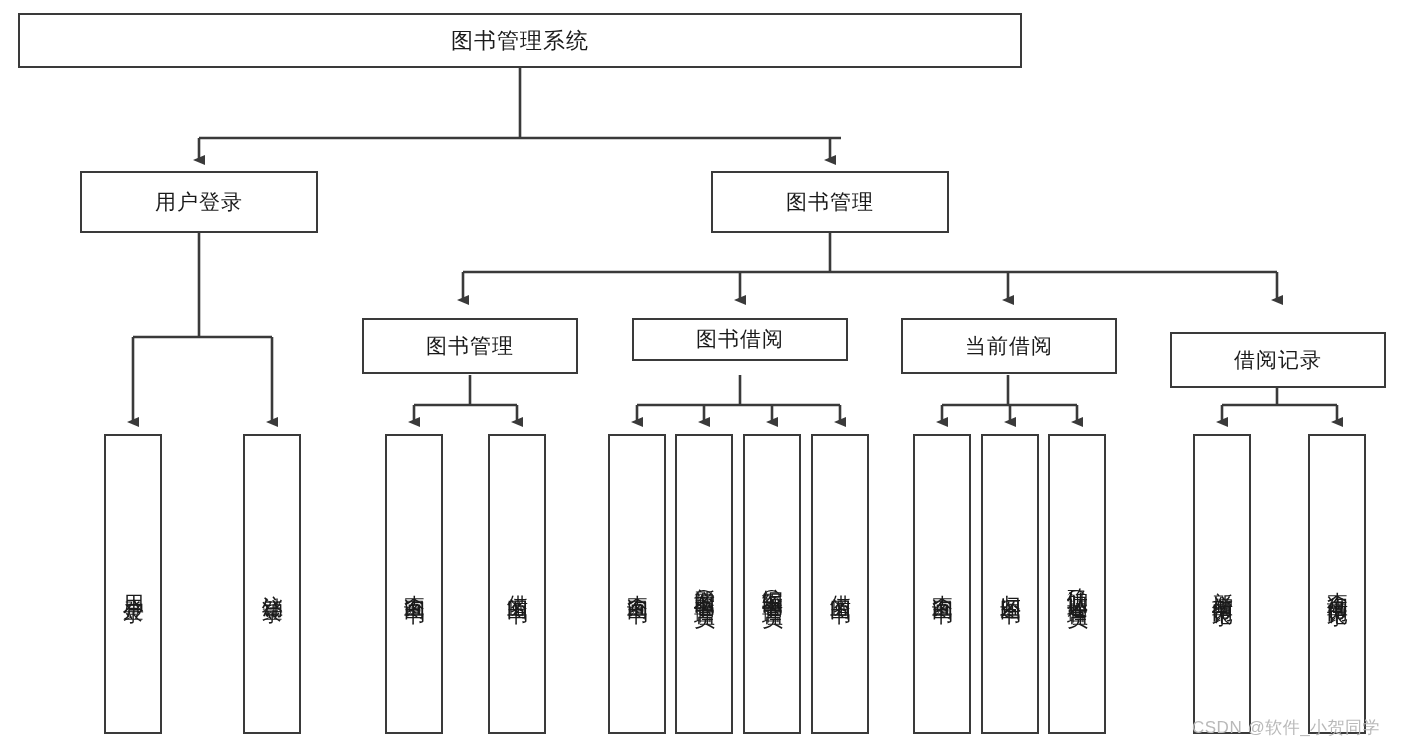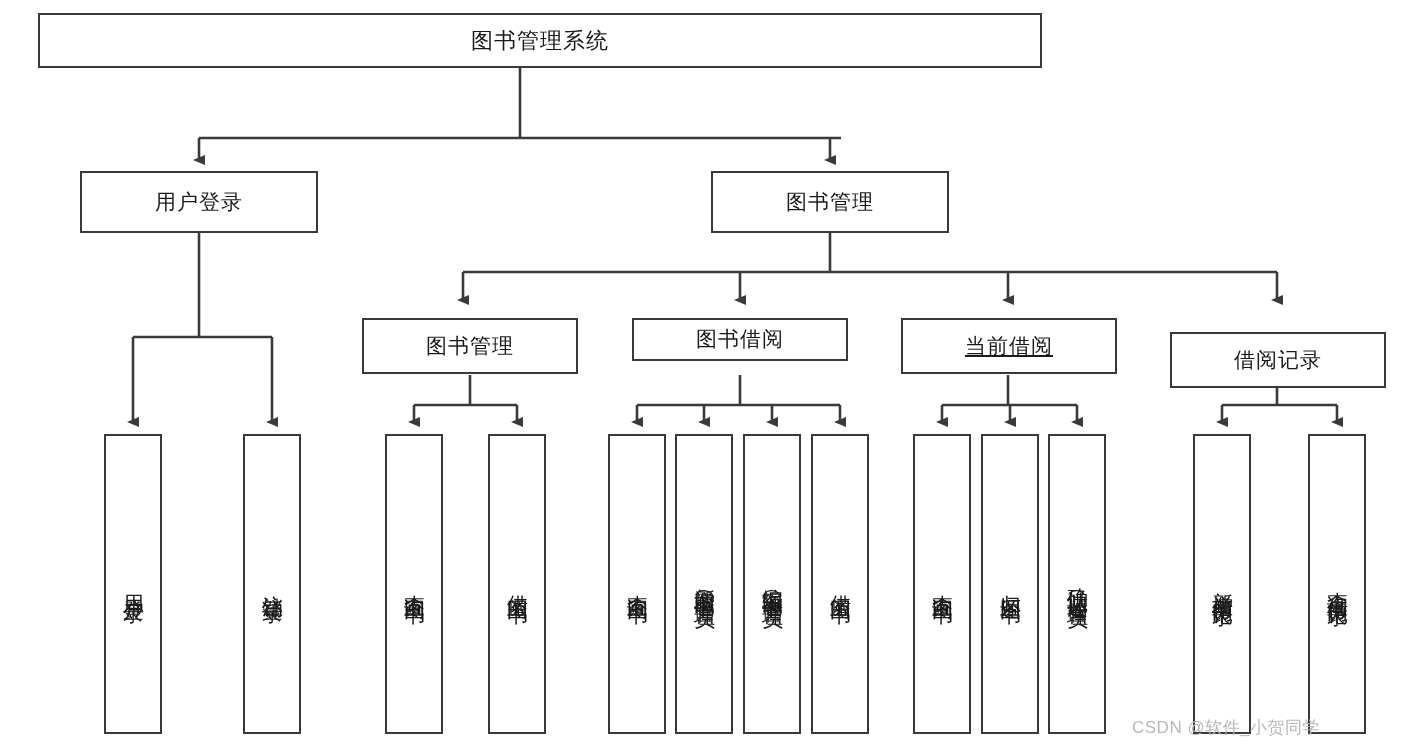--- a/index.html
+++ b/index.html
@@ -36,21 +36,20 @@
     text-align: center;
     line-height: 1.18;
   }
   .node.h {
     font-size: 21px;
     letter-spacing: 1px;
   }
   .node.root {
     font-size: 22px;
     letter-spacing: 1px;
-    margin-left: 20px;
   }
   .node.v {
     writing-mode: vertical-rl;
     text-orientation: upright;
     font-size: 21px;
     letter-spacing: 3px;
     padding: 4px 0;
   }
   .node.v .txt {
     writing-mode: vertical-rl;
@@ -132,21 +131,21 @@
   <div class="node h" style="left:711px; top:171px; width:238px; height:62px;">
     <span class="txt">图书管理</span>
   </div>
 
   <div class="node h" style="left:362px; top:318px; width:216px; height:56px;">
     <span class="txt">图书管理</span>
   </div>
   <div class="node h" style="left:632px; top:318px; width:216px; height:43px;">
     <span class="txt">图书借阅</span>
   </div>
-  <div class="node h" style="left:901px; top:318px; width:216px; height:56px;text-decoration:underline;">
+  <div class="node h" style="left:901px; top:318px; width:216px; height:56px;">
     <span class="txt">当前借阅</span>
   </div>
   <div class="node h" style="left:1170px; top:332px; width:216px; height:56px;">
     <span class="txt">借阅记录</span>
   </div>
 
   <div class="node v" style="left:104px; top:434px; width:58px; height:300px;">
     <span class="txt">用户登录</span>
   </div>
   <div class="node v" style="left:243px; top:434px; width:58px; height:300px;">
@@ -183,15 +182,15 @@
     <span class="txt">确认归还（管理员）</span>
   </div>
 
   <div class="node v" style="left:1193px; top:434px; width:58px; height:300px;">
     <span class="txt">新增借阅记录</span>
   </div>
   <div class="node v" style="left:1308px; top:434px; width:58px; height:300px;">
     <span class="txt">查询借阅记录</span>
   </div>
 
-  <div class="watermark" style="left:1132px; top:716px;">CSDN @软件_小贺同学</div>
+  <div class="watermark" style="left:1192px; top:716px;">CSDN @软件_小贺同学</div>
 
 </div>
 
 </body></html>

